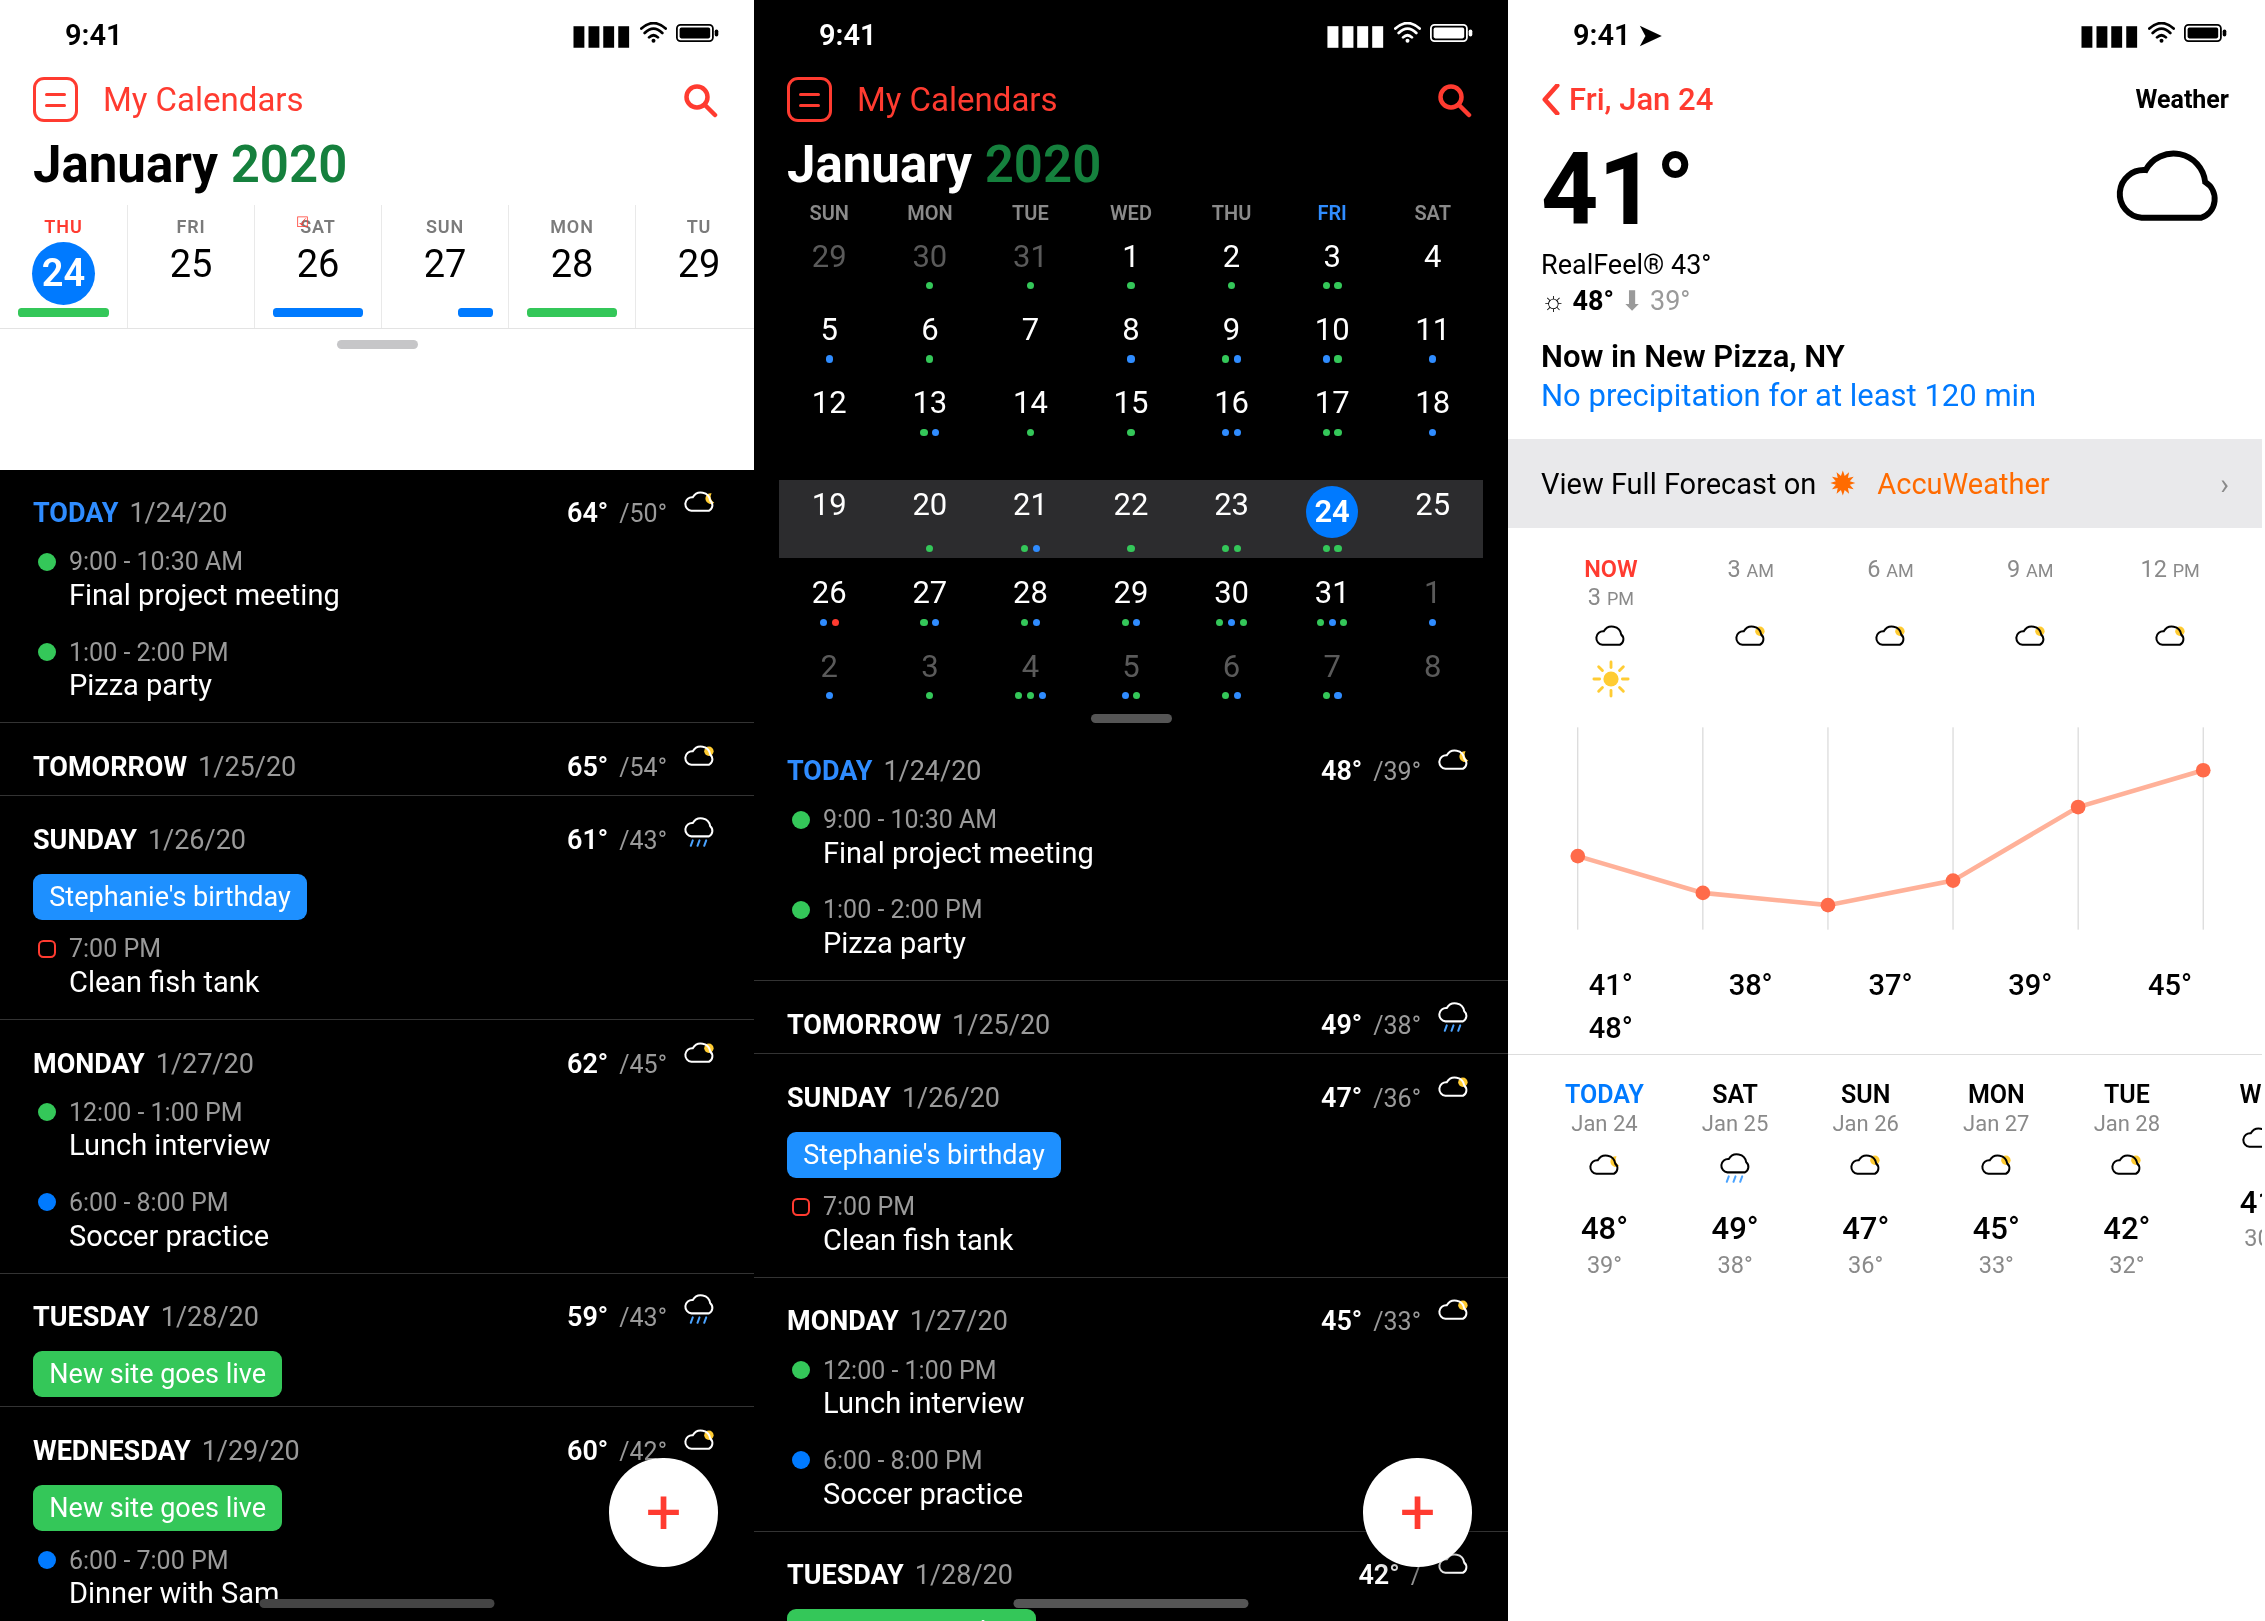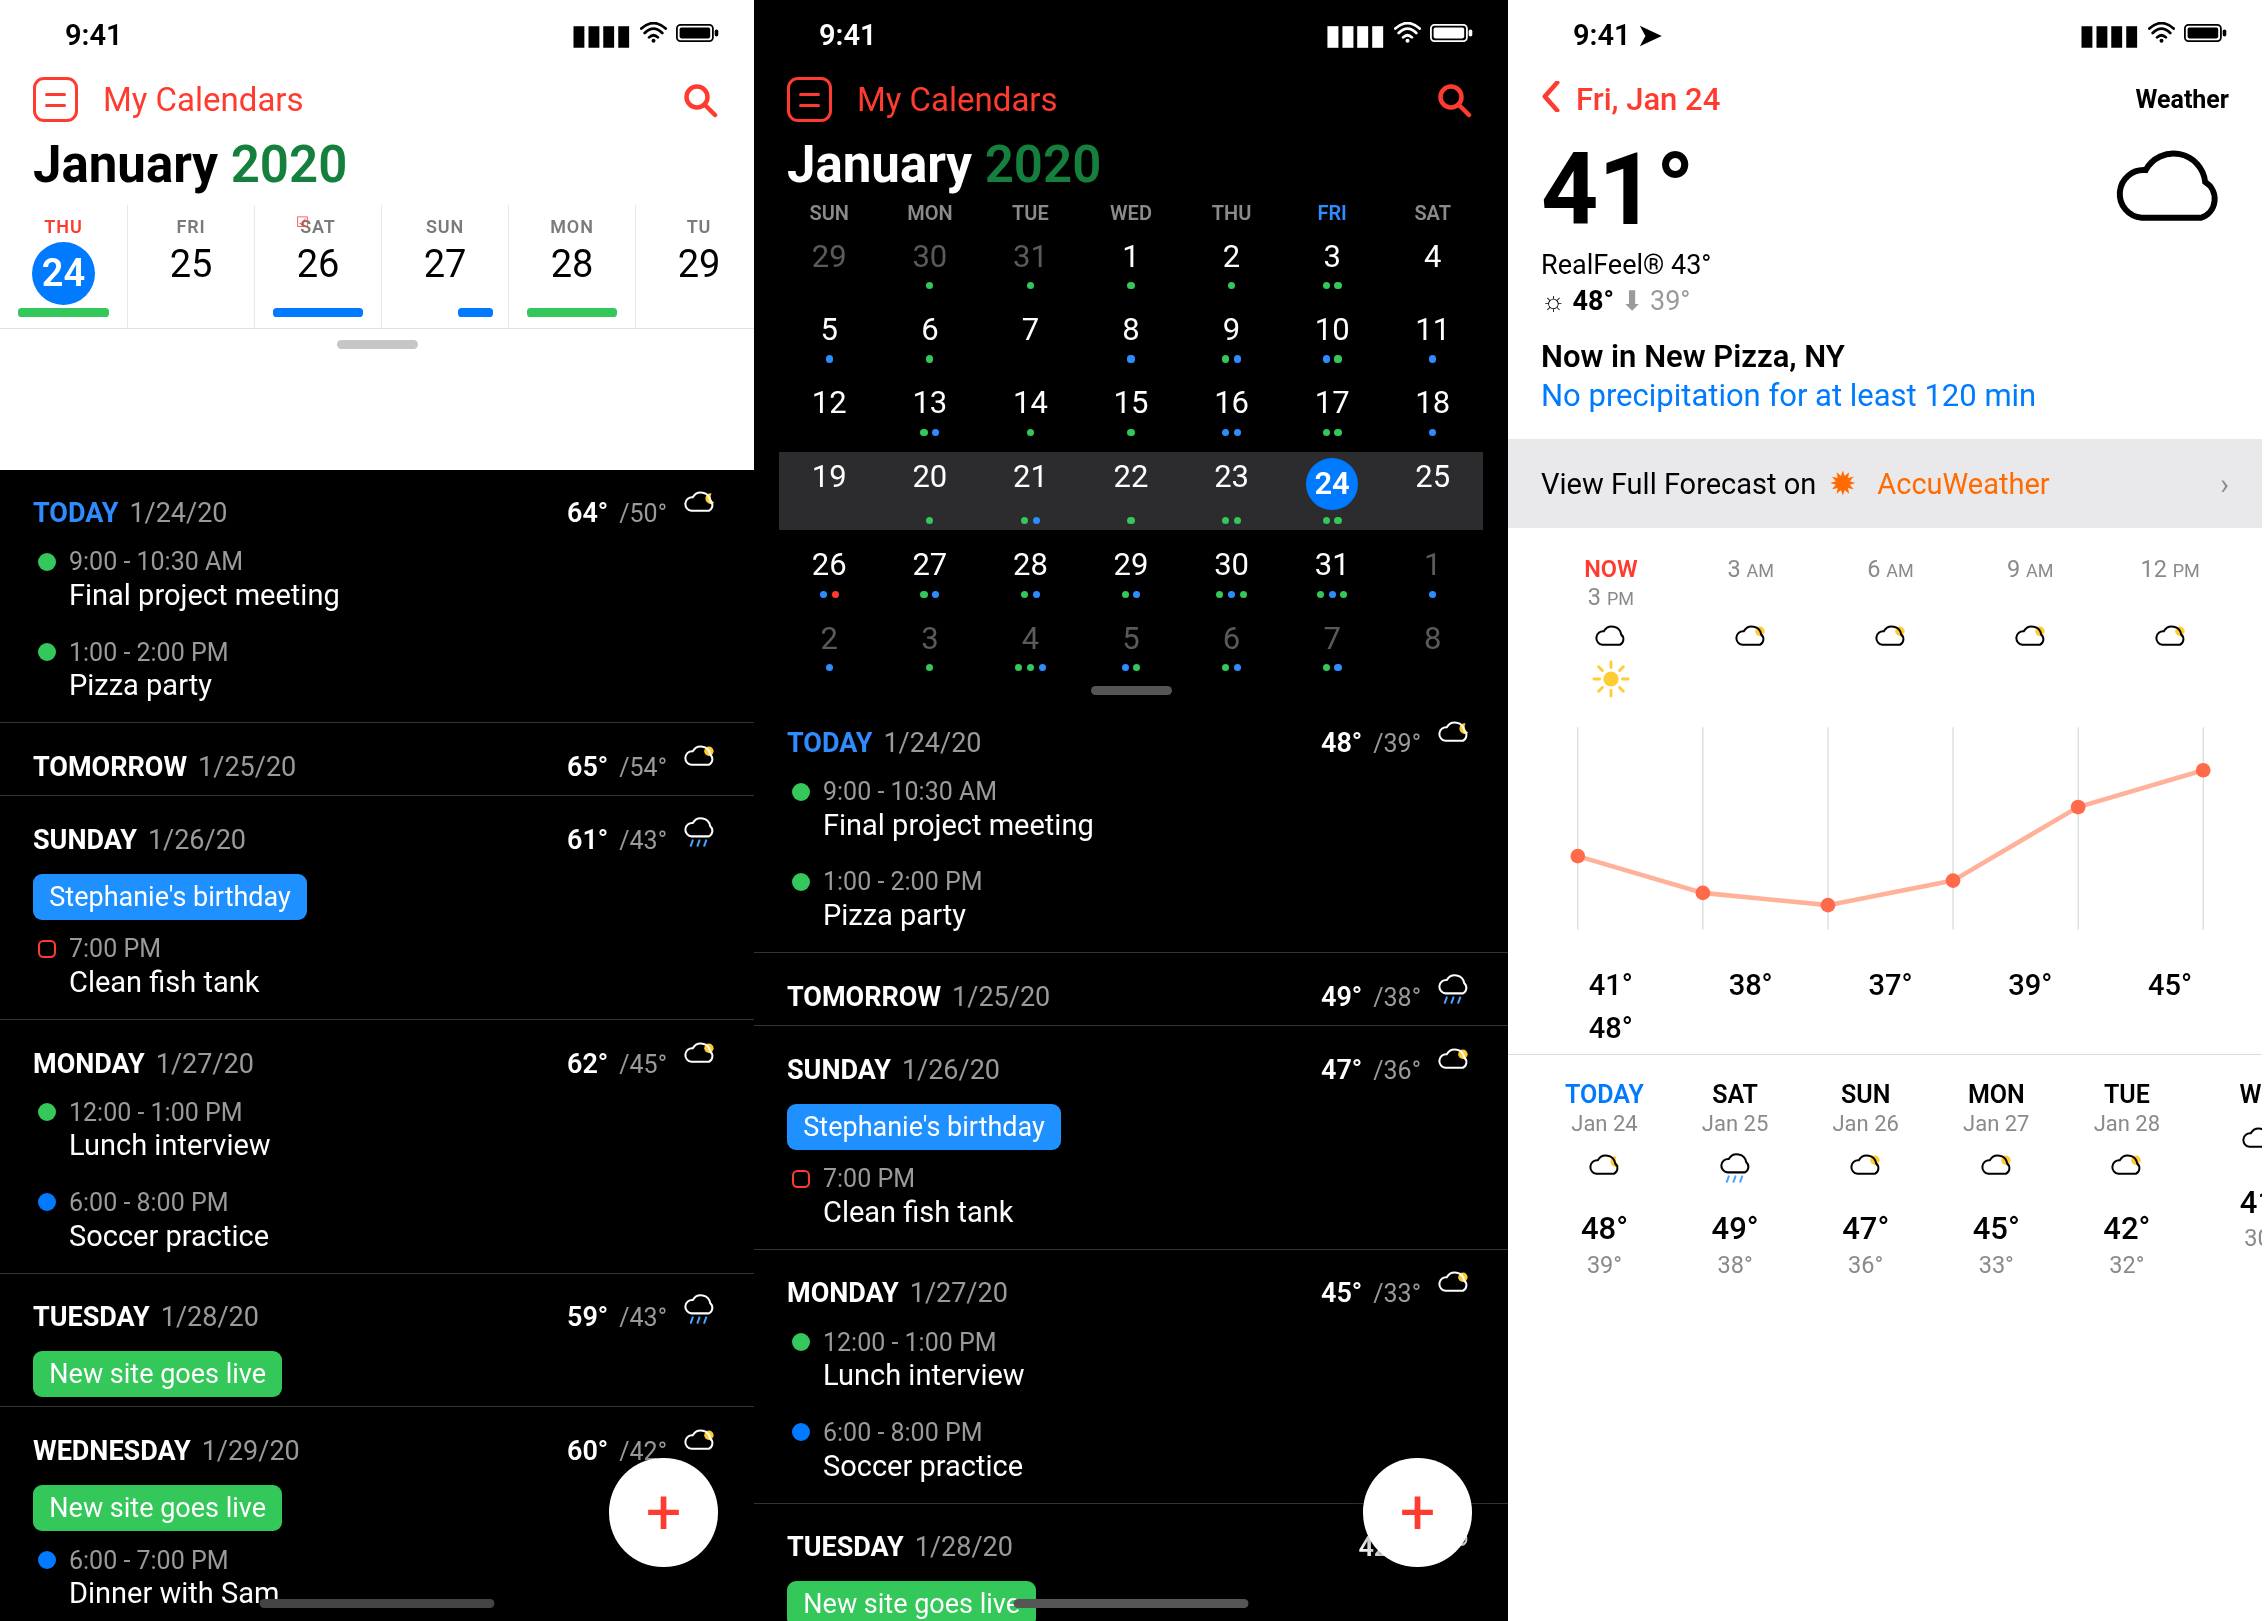--- a/index.html
+++ b/index.html
@@ -58,32 +58,32 @@
 
 
 .month-grid { padding: 0 25px; }
 .grid-head { display: grid; grid-template-columns: repeat(7, 1fr); text-align: center; font-size: 20px; color: #8a8a8a; font-weight: 600; margin-bottom: 7.2px; }
 .grid-head .fri { color: #2f8cff; }
 .grid-body { display: grid; grid-template-columns: repeat(7, 1fr); row-gap: 11px; }
 .gcell { text-align: center; position: relative; padding: 5.4px 0 20px 0; }
 .gcell.dim { color: #5a5a5a; }
 .gcell .n { font-size: 31px; display:inline-block; }
 .gcell.sel .n { background: #007aff; color:#fff; width: 52px; height:52px; line-height:52px; border-radius:50%; font-weight:600; }
-.gcell.rowsel { background: #2c2c2e; }
+.gcell.rowsel { background: #2c2c2e; margin-top: 28px; }
 .gcell.rowsel:first-of-type { border-top-left-radius: 14.5px; border-bottom-left-radius: 14.5px; }
 .gdots { position: absolute; left: 0; right: 0; bottom: 5.4px; display:flex; justify-content:center; gap:4.5px; }
 .gdots span { width: 7.2px; height: 7.2px; border-radius: 50%; display:inline-block; }
 .gb { background:#2f8cff; } .gg { background:#34c759; } .gr { background:#ff3b30; }
 
 .fab { position: absolute; right: 36px; bottom: 54px; width: 109px; height: 109px; background: #fff; border-radius: 54px; box-shadow: 0 5.4px 18px rgba(0,0,0,.4); display: flex; align-items: center; justify-content: center; font-size: 63px; color: #ff3b30; }
 .home-ind { position: absolute; left: 50%; transform: translateX(-50%); bottom: 12.7px; width: 235px; height: 9px; background: #555; border-radius: 4.5px; }
 
 
 .w-header { padding: 22px 33px 0 33px; display: flex; align-items: center; gap: 9px; font-size: 31px; }
-.w-back { color: #ff3b30; font-weight: 500; display:flex; align-items:flex-start; gap:15px; }
+.w-back { color: #ff3b30; font-weight: 500; display:flex; align-items:center; gap:8px; }
 .w-title { flex: 1; text-align: right; font-weight: 700; font-size: 25px; margin-left: -127px; }
 
 .now-block { padding: 22px 33px 9px 33px; display: flex; justify-content: space-between; }
 .now-temp { font-size: 100px; font-weight: 700; line-height: 1; }
 .now-sub { font-size: 27px; margin-top: 9px; }
 .now-hilo { font-size: 27px; margin-top: 3.6px; }
 .now-hilo .lo { color: #9a9a9a; }
 .now-icon { font-size: 81px; }
 
 .loc-line { padding: 12.7px 33px 1.8px 33px; font-size: 31px; font-weight: 600; }

